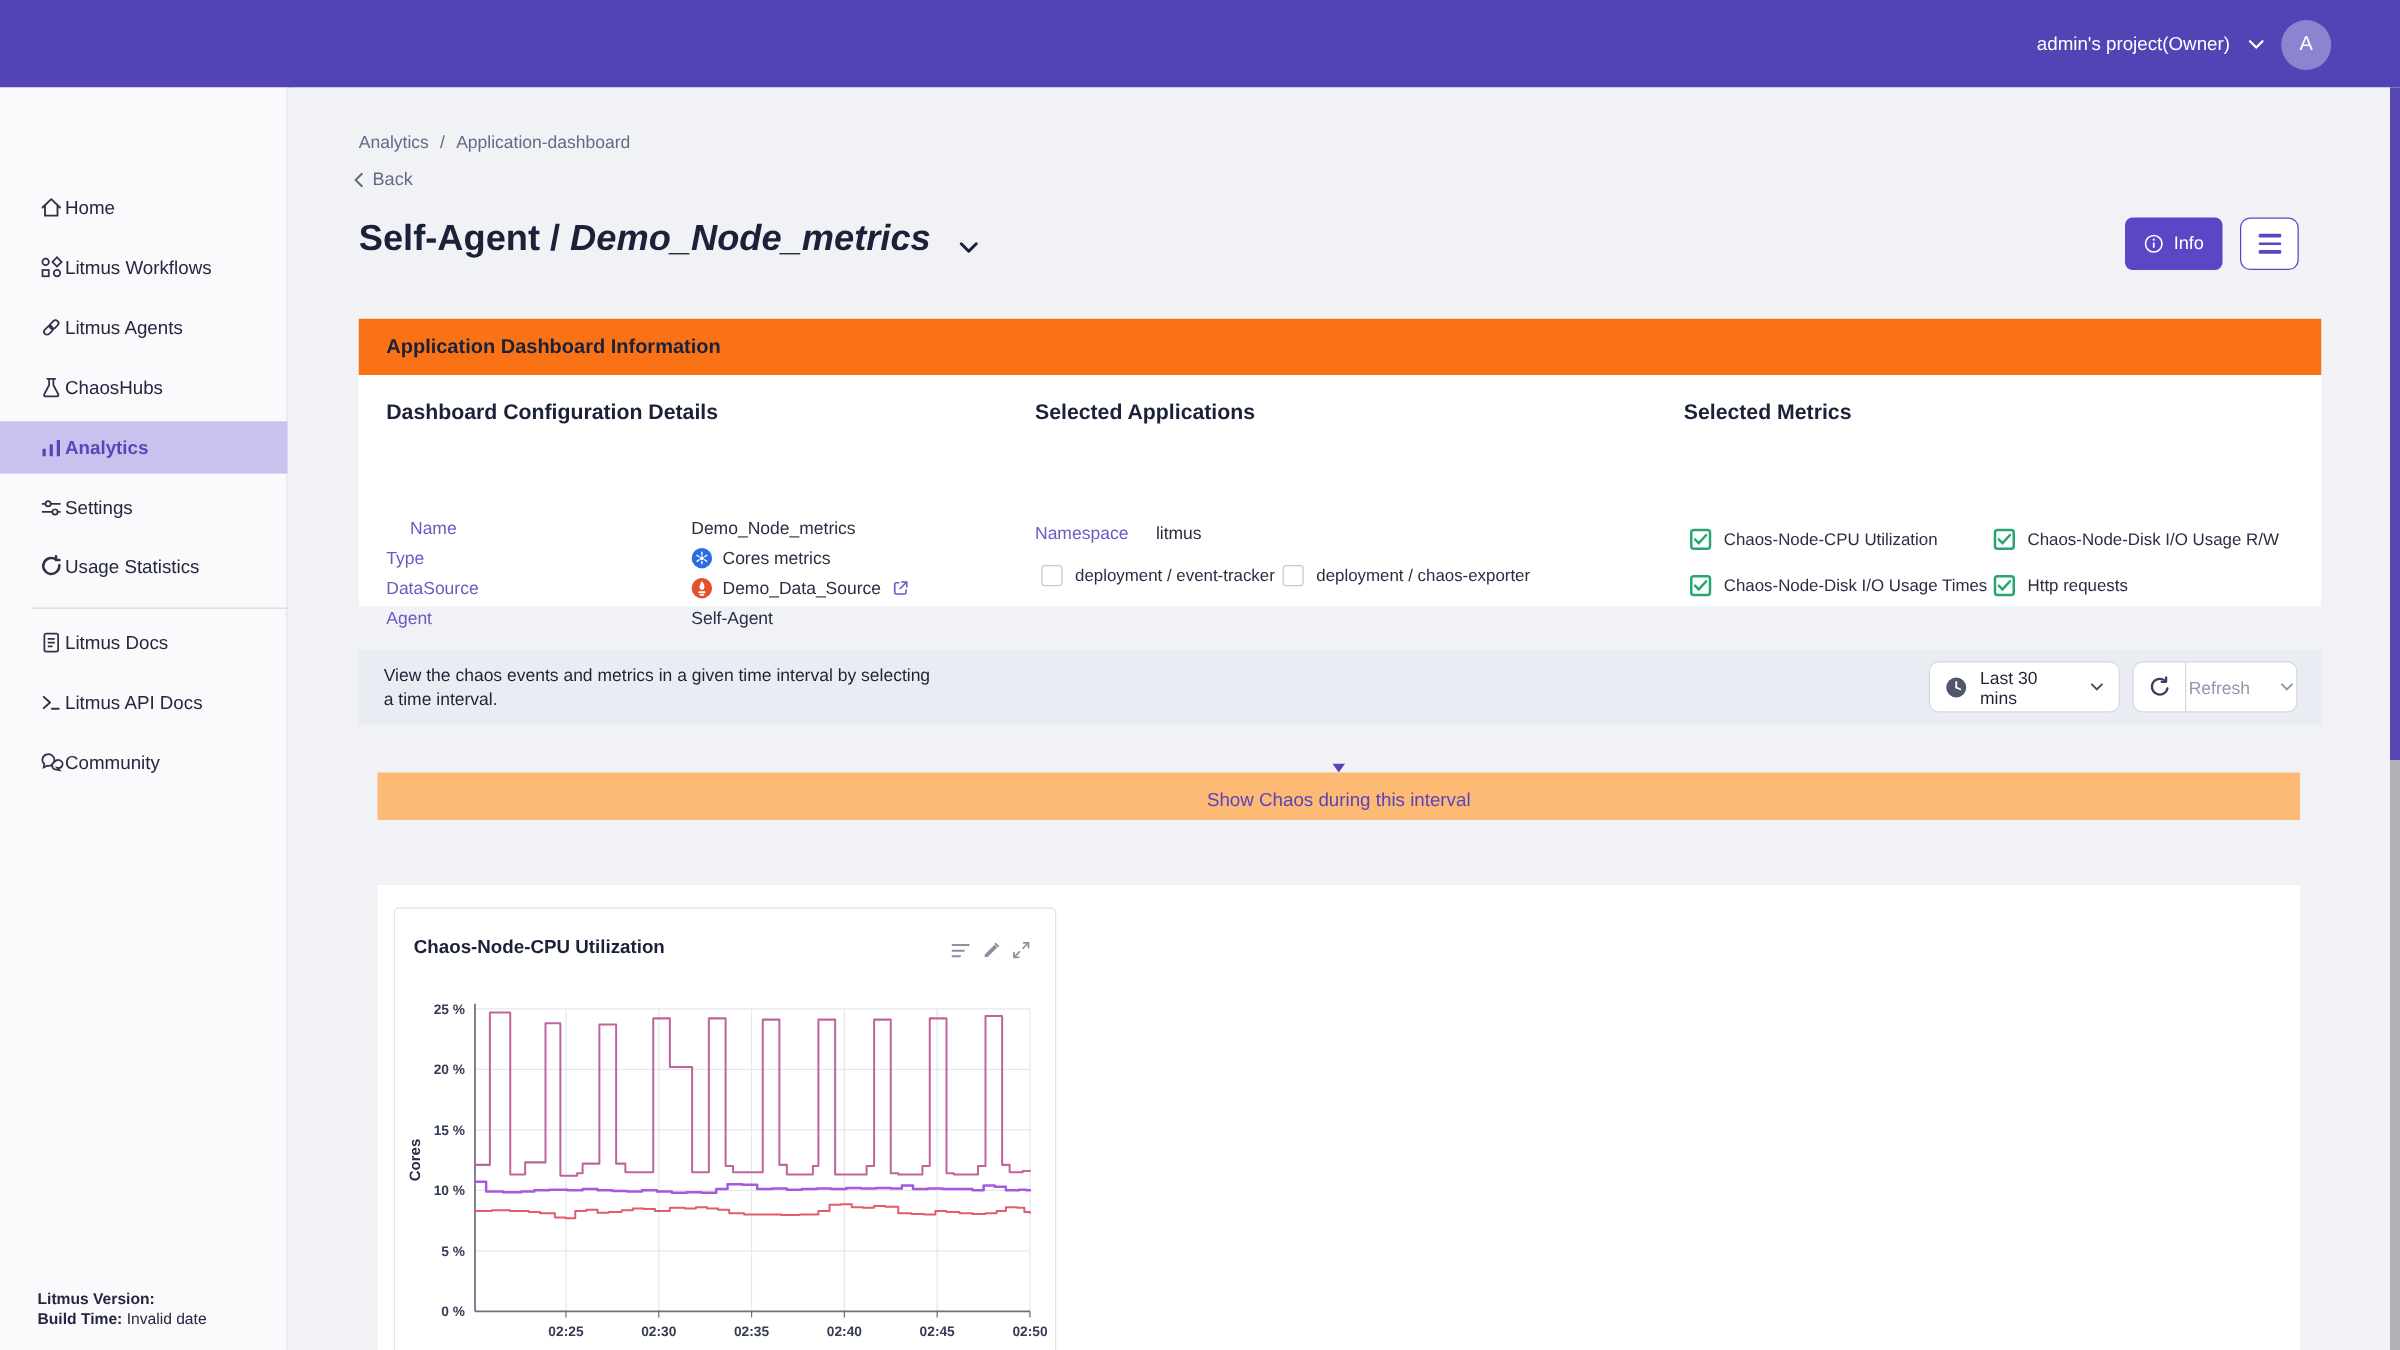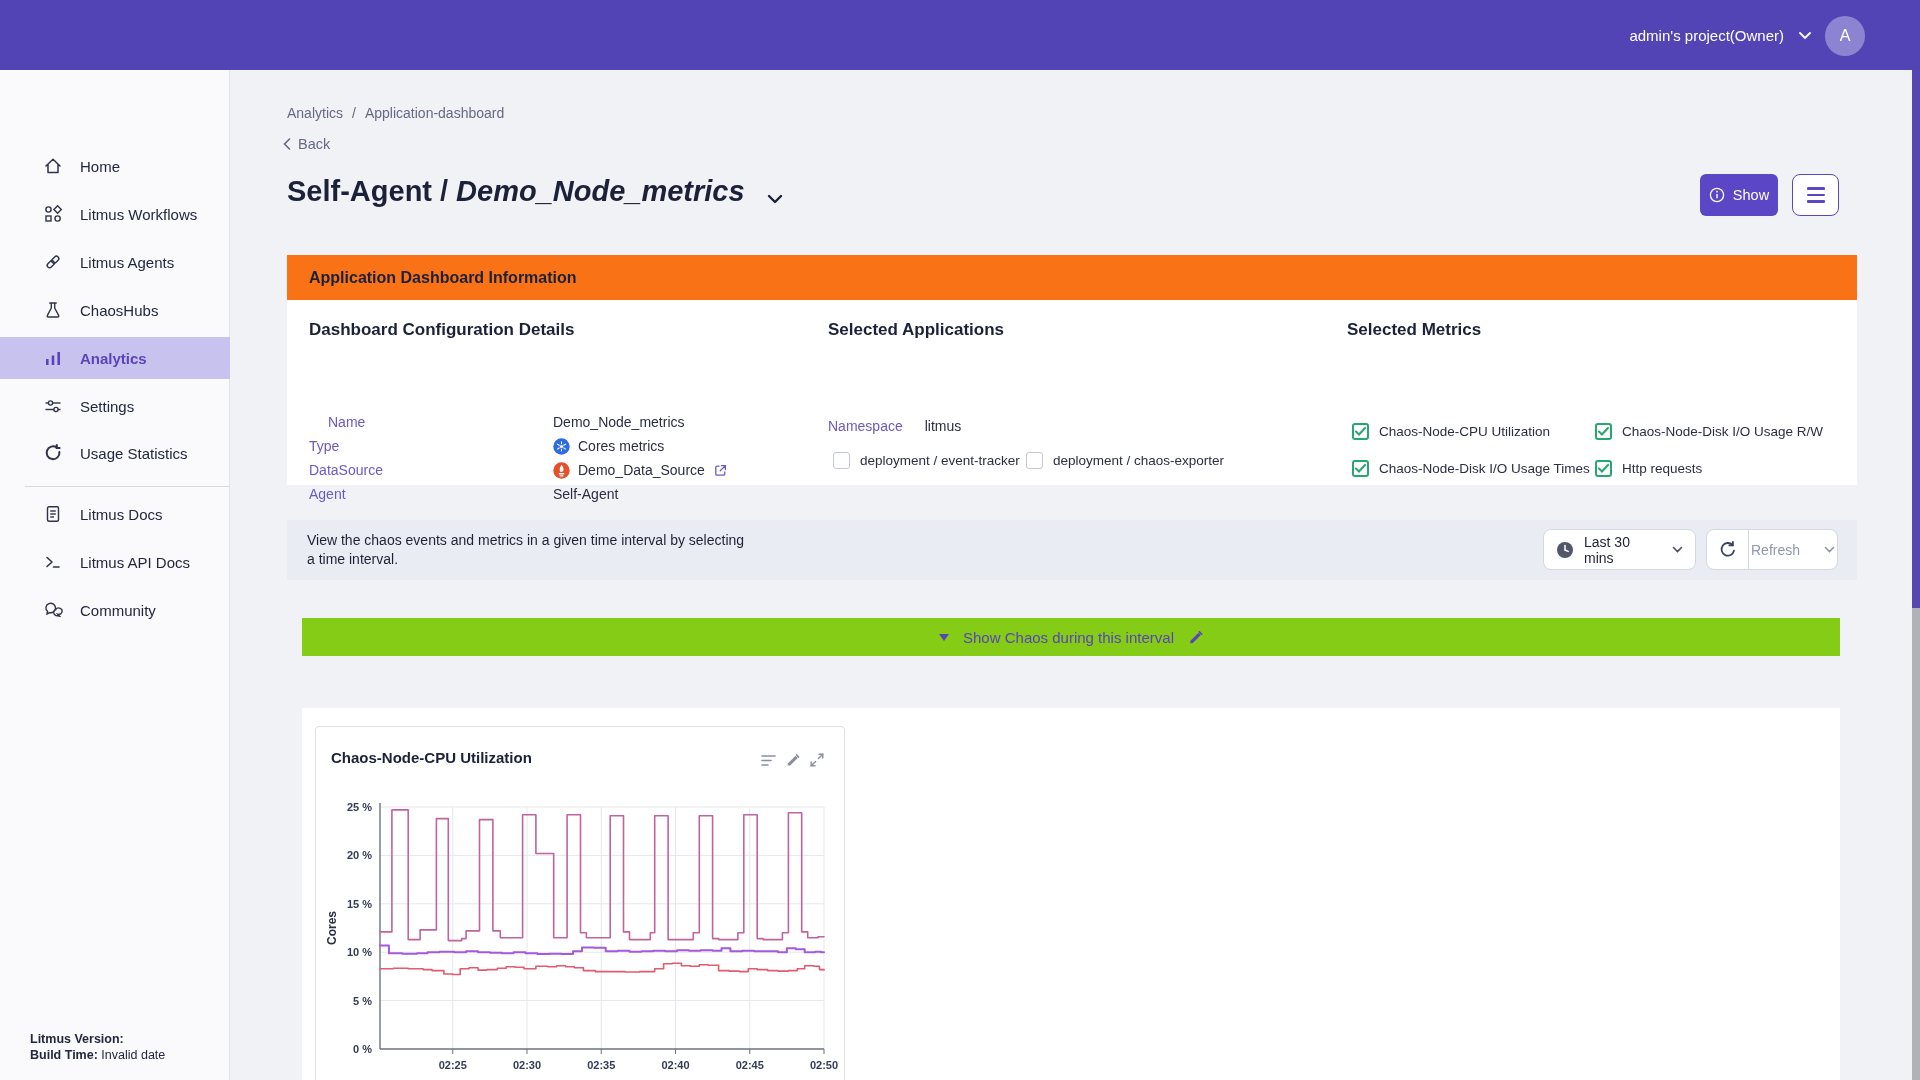--- a/index.html
+++ b/index.html
@@ -13,21 +13,21 @@
   #logo{left:55px;top:0;height:70px;display:flex;align-items:center;
         color:#fff;font-size:26px;font-weight:bold;letter-spacing:.2px;}
   #project-selector{right:108px;top:0;height:70px;display:flex;align-items:center;gap:14px;
         color:#fff;font-size:15px;cursor:pointer;}
   #avatar{left:1825px;top:16px;width:40px;height:40px;border-radius:50%;background:#8C84D0;
         color:#fff;font-size:16px;display:flex;align-items:center;justify-content:center;}
 
   
   #sidebar{left:0;top:70px;width:230px;height:1010px;background:#FAFAFC;border-right:1px solid #E2E3E9;}
   .side-item{position:absolute;left:0;width:230px;height:42px;display:flex;align-items:center;
-        gap:16px;padding-left:42px;cursor:pointer;font-size:15px;font-weight:500;color:#23283E;}
+        padding-left:30px;cursor:pointer;font-size:15px;font-weight:500;color:#23283E;}
   .side-item .sicon{width:22px;height:22px;display:flex;align-items:center;justify-content:center;flex:0 0 22px;}
   .side-item.active{background:#C8C3EE;color:#5B44BA;font-weight:600;}
   #side-divider{left:25px;top:486px;width:205px;height:0;border-top:1px solid #D8D9DF;}
   #version-box{left:30px;top:1031px;font-size:12.5px;line-height:16px;color:#23283E;}
   #version-box b{font-weight:bold;}
 
   
   #content-bg{left:231px;top:70px;width:1681px;height:1010px;background:#F1F2F6;}
   #scroll-track{left:1912px;top:70px;width:8px;height:1010px;background:#B0B2B8;}
   #scroll-thumb{left:1912px;top:70px;width:8px;height:538px;background:#5546B4;}
@@ -65,22 +65,22 @@
   #panel-time{left:287px;top:520px;width:1570px;height:60px;background:#EAECF4;}
   #time-desc{position:absolute;left:20px;top:11px;width:445px;font-size:14px;line-height:19px;color:#1E2235;}
   .ctl{background:#fff;border:1px solid #D5D8E2;border-radius:8px;display:flex;align-items:center;}
   #range-select{position:absolute;left:1256px;top:9px;width:153px;height:41px;padding:0 12px;gap:10px;
         font-size:14px;color:#1E2235;cursor:pointer;}
   #refresh-group{position:absolute;left:1419px;top:9px;width:132px;height:41px;cursor:pointer;}
   #refresh-icon-cell{width:42px;height:100%;display:flex;align-items:center;justify-content:center;border-right:1px solid #D5D8E2;}
   #refresh-label-cell{flex:1;display:flex;align-items:center;justify-content:center;gap:24px;font-size:14px;color:#9096AC;}
 
   
-  #chaos-bar{left:302px;top:618px;width:1538px;height:38px;background:#84cc16;
-        display:flex;align-items:center;justify-content:center;gap:14px;cursor:pointer;}
+  #chaos-bar{left:302px;top:618px;width:1538px;height:38px;background:#fdba74;
+        display:flex;align-items:center;justify-content:center;gap:14px;cursor:pointer;flex-direction:column;}
   #chaos-caret{width:0;height:0;border-left:5.5px solid transparent;border-right:5.5px solid transparent;
         border-top:7px solid #5B44BA;}
   #chaos-label{color:#5B44BA;font-size:15px;font-weight:500;}
 
   
   #cpu-header{left:302px;top:672px;width:1538px;height:36px;background:#EAECF4;
         display:flex;align-items:center;padding-left:15px;font-size:15.5px;font-weight:bold;color:#1A2138;}
   #cpu-collapse{position:absolute;right:22px;top:7px;cursor:pointer;line-height:0;}
   #cpu-body{left:302px;top:708px;width:1538px;height:372px;background:#fff;}
 
@@ -241,21 +241,21 @@
         </svg>
     </span>
   </div>
 
   <div id="info-button" class="abs">
     <svg width="16" height="16" viewBox="0 0 16 16">
       <circle cx="8" cy="8" r="6.6" fill="none" stroke="#fff" stroke-width="1.3"></circle>
       <line x1="8" y1="7" x2="8" y2="11.2" stroke="#fff" stroke-width="1.4"></line>
         <circle cx="8" cy="4.7" r="0.9" fill="#fff"></circle>
       </svg>
-    <span>Show</span>
+    <span>Info</span>
   </div>
   <div id="menu-button" class="abs">
     <i></i>
       <i></i>
       <i></i>
   </div>
 
   <div id="panel-info" class="abs">
     <div id="panel-info-header">Application Dashboard Information</div>
     <div id="panel-info-body">

